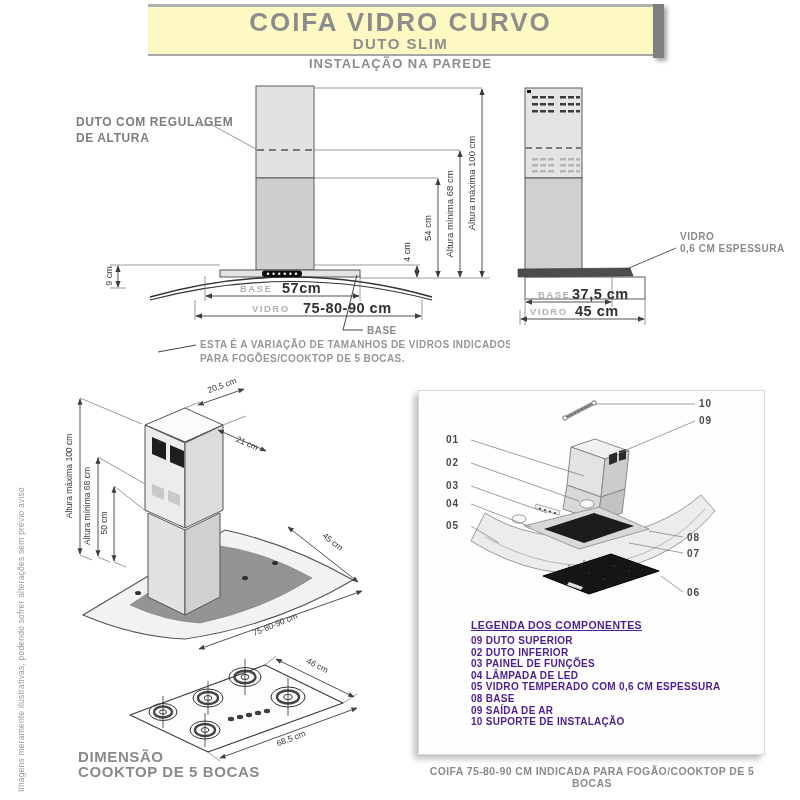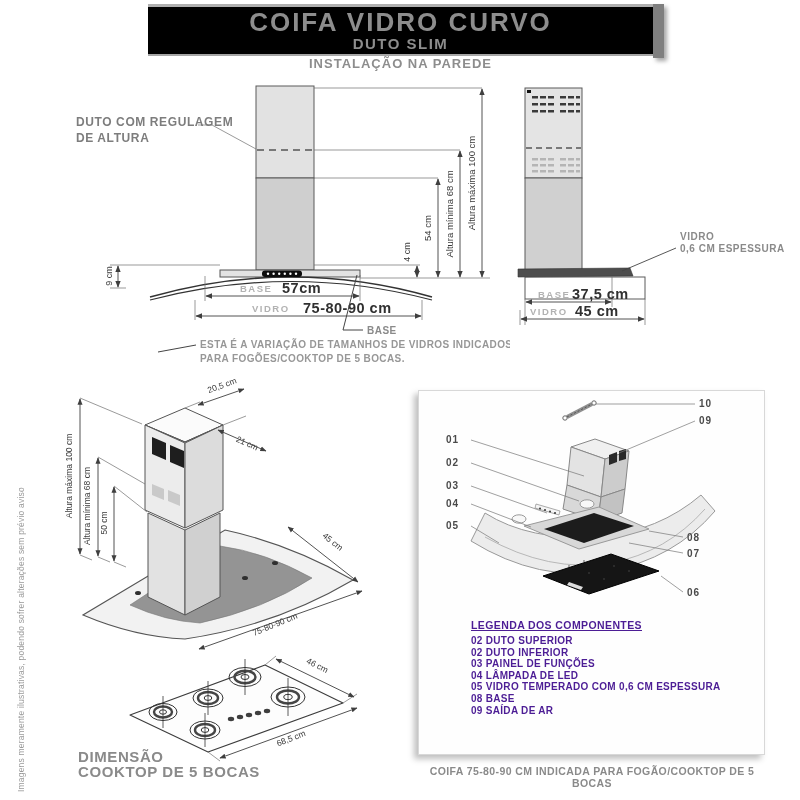--- a/index.html
+++ b/index.html
@@ -3,21 +3,21 @@
 <meta charset="utf-8">
 <style>
   html,body{margin:0;padding:0;}
   body{
     width:800px;height:800px;position:relative;background:#ffffff;overflow:hidden;
     font-family:"Liberation Sans",sans-serif;
   }
   .abs{position:absolute;}
   
   .title-box{
-    left:148px;top:4px;width:505px;height:47px;background:#000000;
+    left:148px;top:4px;width:505px;height:47px;background:#fef9c3;
     border-top:3px solid #b0b0b0;border-bottom:2px solid #a6a6a6;
     text-align:center;
   }
   .title-box .right-bar{
     position:absolute;right:-11px;top:-3px;width:11px;height:54px;background:#7f7f7f;
     box-shadow:3px 3px 4px rgba(0,0,0,.35);
   }
   .main-title{font-size:26px;font-weight:700;color:#8d8d8d;letter-spacing:2px;line-height:28px;margin-top:1px;}
   .sub-title{font-size:15px;font-weight:700;color:#8d8d8d;letter-spacing:1.5px;line-height:16px;}
   .section-title{left:148px;top:56px;width:505px;text-align:center;font-size:13px;font-weight:700;color:#8d8d8d;letter-spacing:1px;}
@@ -400,23 +400,24 @@
       <text class="t-num" x="280" y="16">10</text>
       <text class="t-num" x="280" y="33">09</text>
       <text class="t-num" x="268" y="150">08</text>
       <text class="t-num" x="268" y="166">07</text>
       <text class="t-num" x="268" y="205">06</text>
     </g>
   </svg>
 
   <div class="legend">
     <div class="legend-title">LEGENDA DOS COMPONENTES</div>
-    <div class="legend-item">02 DUTO SUPERIOR</div>
+    <div class="legend-item">09 DUTO SUPERIOR</div>
     <div class="legend-item">02 DUTO INFERIOR</div>
     <div class="legend-item">03 PAINEL DE FUNÇÕES</div>
     <div class="legend-item">04 LÂMPADA DE LED</div>
     <div class="legend-item">05 VIDRO TEMPERADO COM 0,6 CM ESPESSURA</div>
     <div class="legend-item">08 BASE</div>
     <div class="legend-item">09 SAÍDA DE AR</div>
+    <div class="legend-item">10 SUPORTE DE  INSTALAÇÃO</div>
   </div>
 </div>
 
 <div class="abs footer-caption">COIFA 75-80-90 CM INDICADA PARA FOGÃO/COOKTOP DE 5 BOCAS</div>
 
 </body></html>

